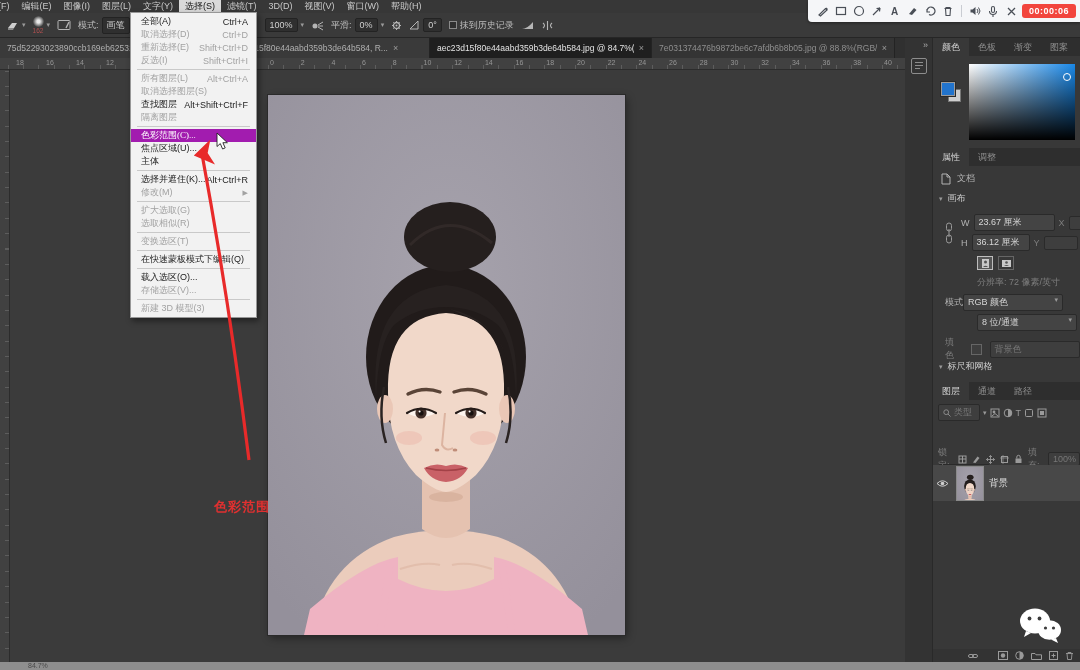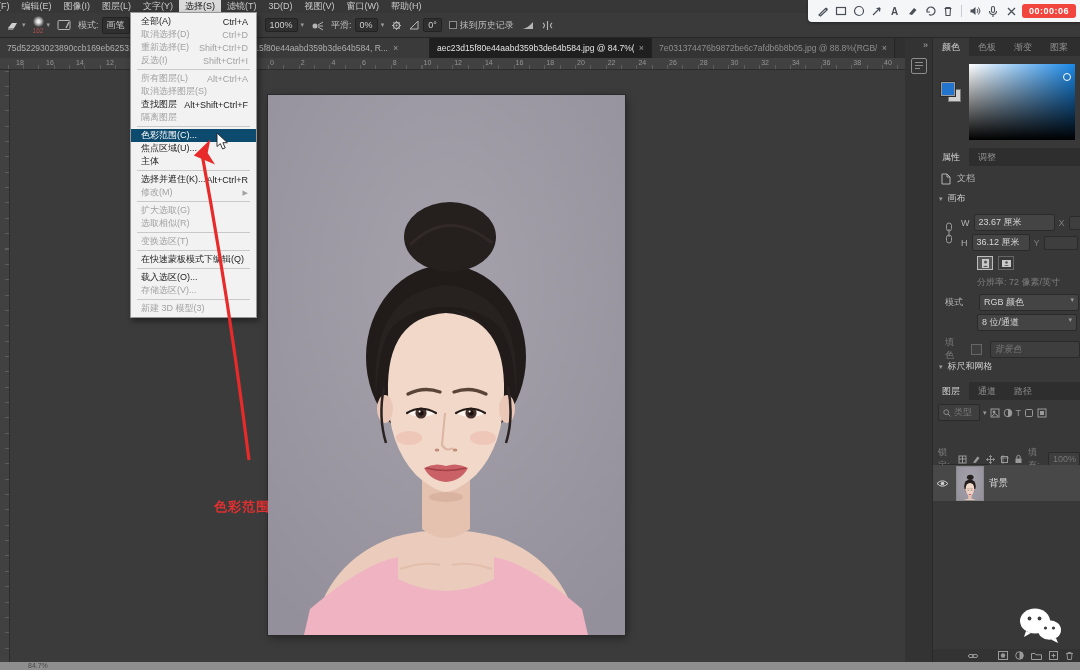--- a/index.html
+++ b/index.html
@@ -67,21 +67,21 @@
   .annot-text{position:absolute;left:204px;top:428px;font-size:13px;font-weight:bold;letter-spacing:1px;z-index:60;}
 
   
   .menu-panel{position:absolute;left:130px;top:12px;width:127px;background:#f2f2f2;
               border:1px solid #979797;box-shadow:2px 3px 6px rgba(0,0,0,.45);z-index:50;
               font-size:9px;color:#1c1c1c;padding:2px 0;}
   .mi{display:flex;align-items:center;height:13px;padding:0 8px 0 10px;}
   .mi .mi-label{flex:1;white-space:nowrap;}
   .mi .mi-shortcut{color:#1c1c1c;white-space:nowrap;}
   .mi.disabled,.mi.disabled .mi-shortcut{color:#a2a2a2;}
-  .mi.highlight{background:#0c4a6e;color:#fff;}
+  .mi.highlight{background:#a21caf;color:#fff;font-family:Liberation Serif, serif;}
   .mi.highlight .mi-shortcut{color:#fff;}
   .mi .mi-sub{font-size:7px;margin-left:4px;}
   .menu-sep{height:1px;background:#c9c9c9;margin:2px 6px;}
 
   
   .overlay{position:absolute;inset:0;z-index:60;pointer-events:none;}
 
   
   .dock{position:absolute;top:38px;right:0;width:175px;height:624px;background:#383838;z-index:6;}
   .dock-mini{position:absolute;left:0;top:0;width:28px;bottom:0;background:#333;
@@ -554,37 +554,37 @@
             </span>
           <span style="width:16px;height:14px;border:1px solid #666;display:inline-flex;align-items:center;justify-content:center;">
               <svg width="9" height="7">
                 <rect width="9" height="7" fill="#c8c8c8"></rect>
                 <circle cx="4.5" cy="2.5" r="1.3" fill="#555"></circle>
                 <path d="M2 6 Q4.5 4 7 6 Z" fill="#555"></path>
               </svg>
             </span>
         </div>
         <div style="position:absolute;left:44px;top:110px;" class="lbl-dim">分辨率: 72 像素/英寸</div>
-        <div style="position:absolute;left:12px;top:128px;display:flex;gap:16px;align-items:center;">
+        <div style="position:absolute;left:12px;top:128px;display:flex;gap:0;align-items:center;">
           <span>模式</span>
           <span class="field" style="width:100px;display:flex;justify-content:space-between;">
               <span>RGB 颜色</span>
               <span class="caret">▾</span>
             </span>
         </div>
         <div style="position:absolute;left:44px;top:148px;">
           <span class="field" style="width:100px;display:inline-flex;justify-content:space-between;">
               <span>8 位/通道</span>
               <span class="caret">▾</span>
             </span>
         </div>
         <div style="position:absolute;left:12px;top:170px;display:flex;gap:8px;align-items:center;">
           <span class="lbl-dim">填色</span>
           <span style="width:11px;height:11px;border:1px solid #666;background:#3e3e3e;"></span>
-          <span class="field dim" style="width:92px;font-style:italic;">背景色</span>
+          <span class="field dim" style="width:92px;">背景色</span>
         </div>
         <div class="sec-head" style="position:absolute;left:6px;top:194px;">
           <span class="chev">▾</span>
             <span>标尺和网格</span>
         </div>
       </div>
 
       <div class="panel-tabs" id="layer-tabs">
           <span class="panel-tab active">图层</span>
           <span class="panel-tab">通道</span>

